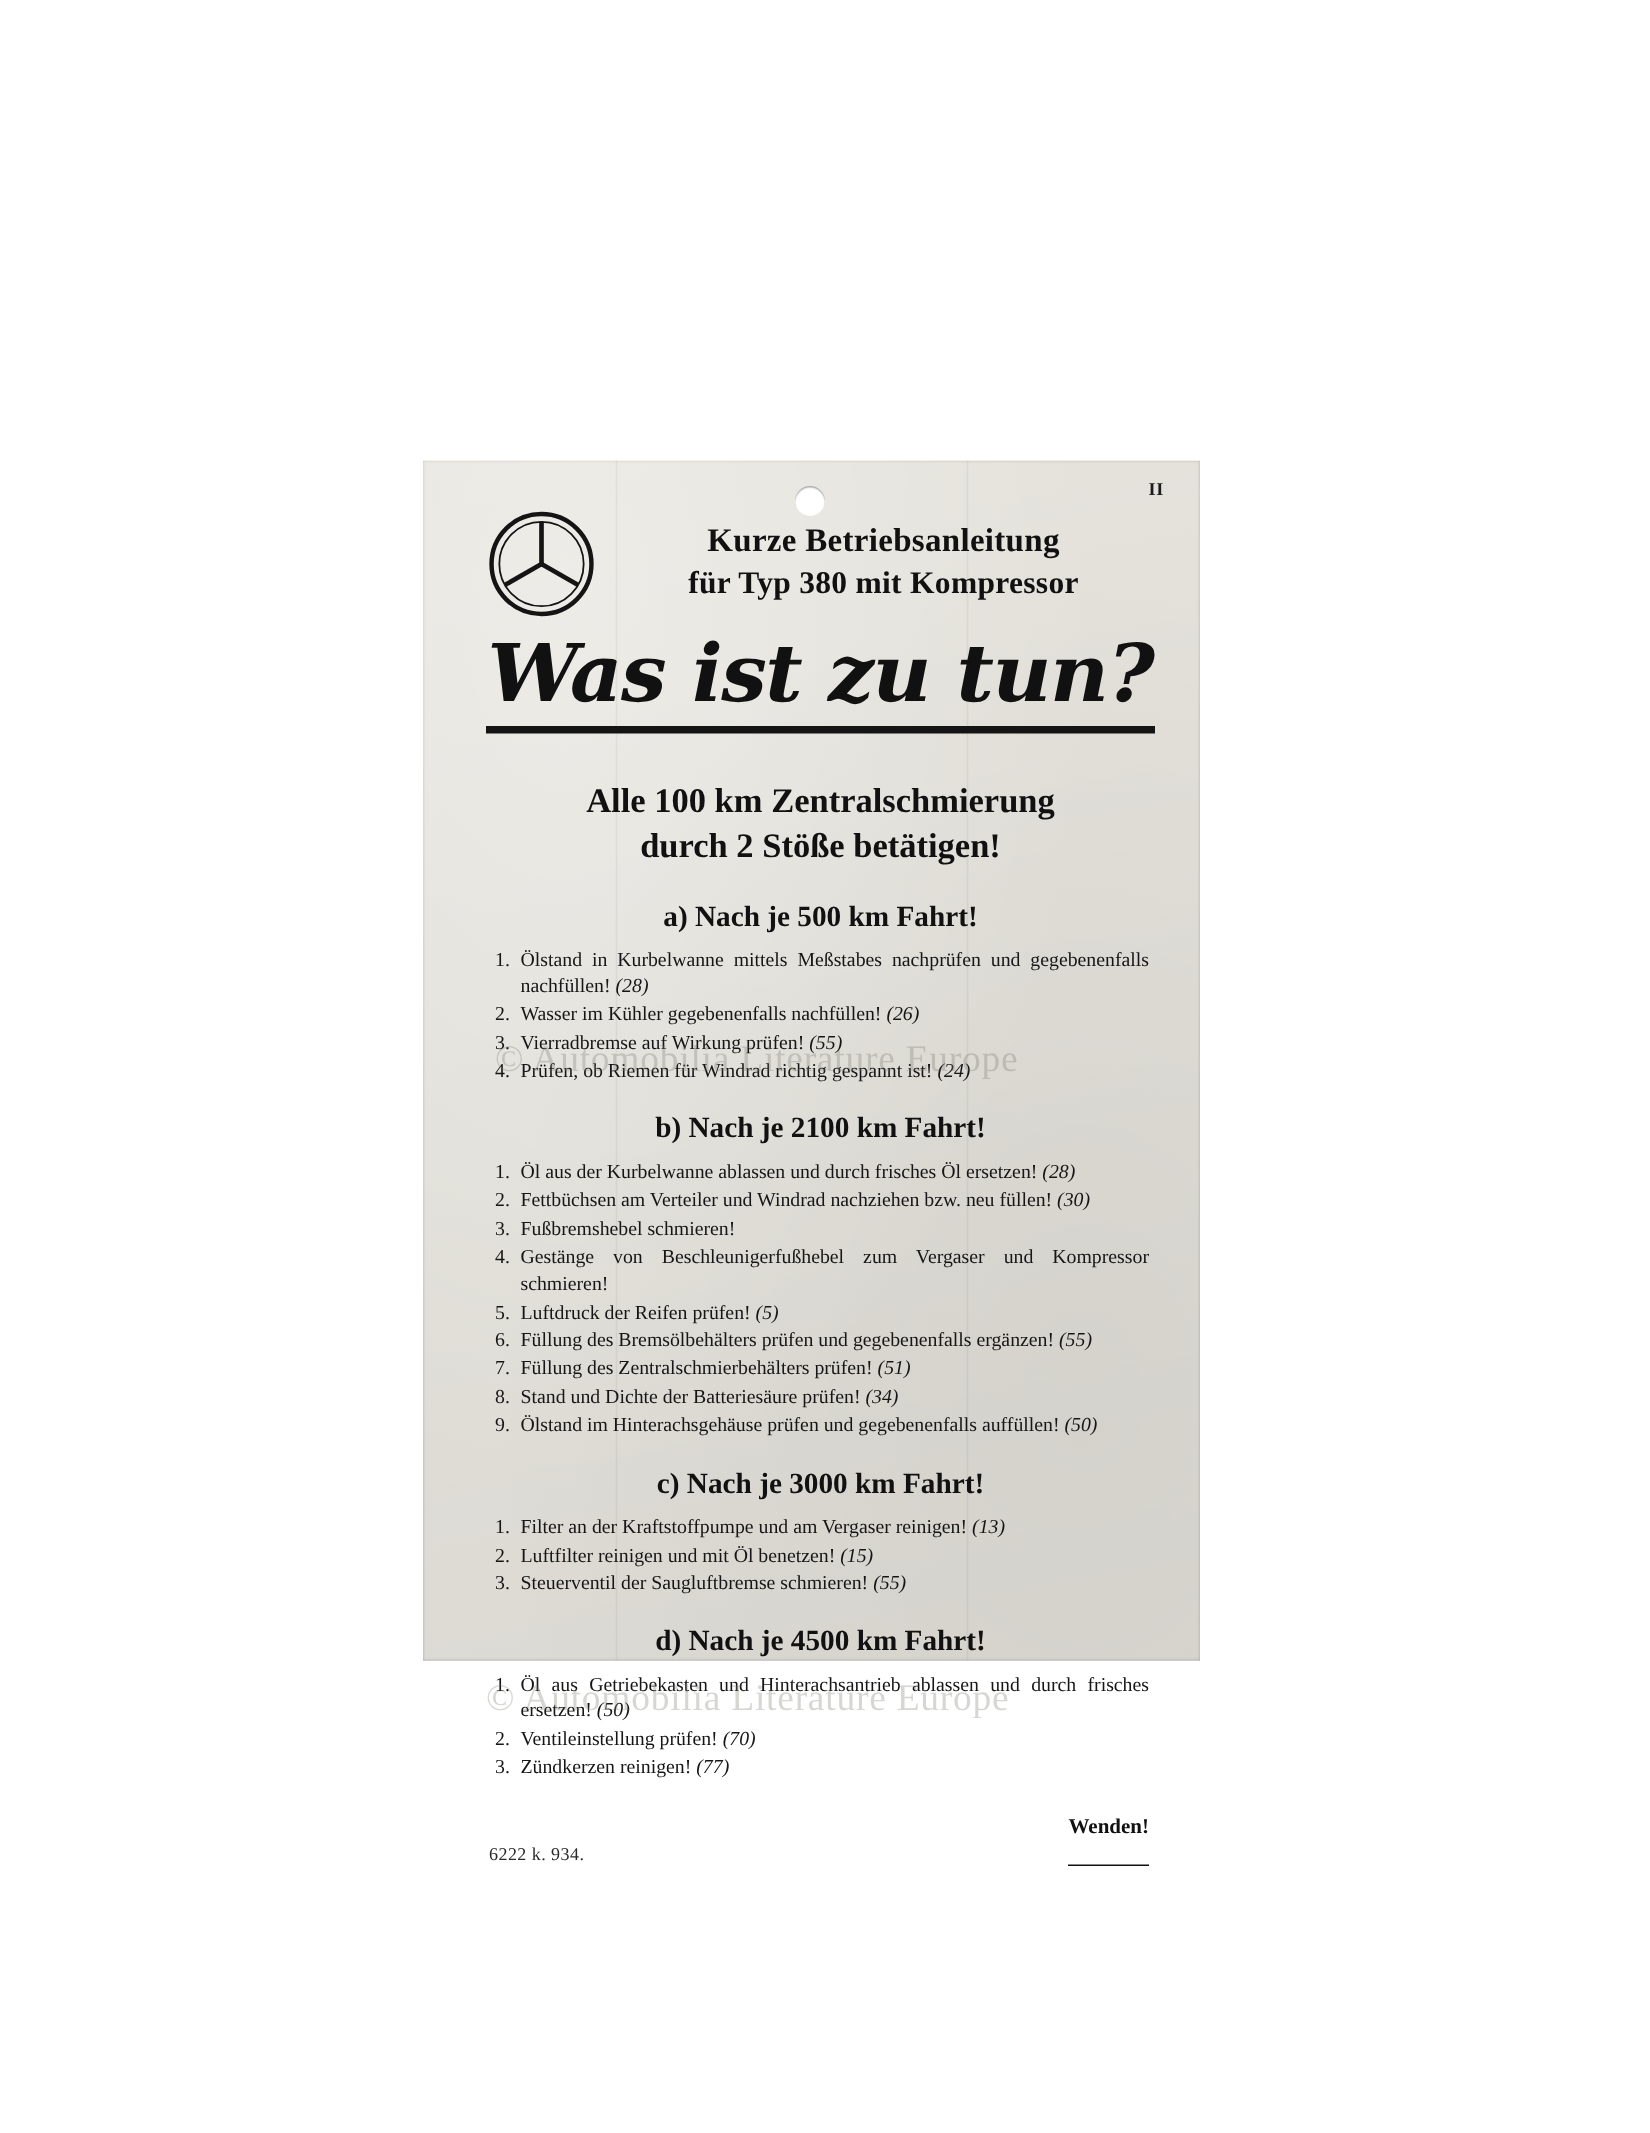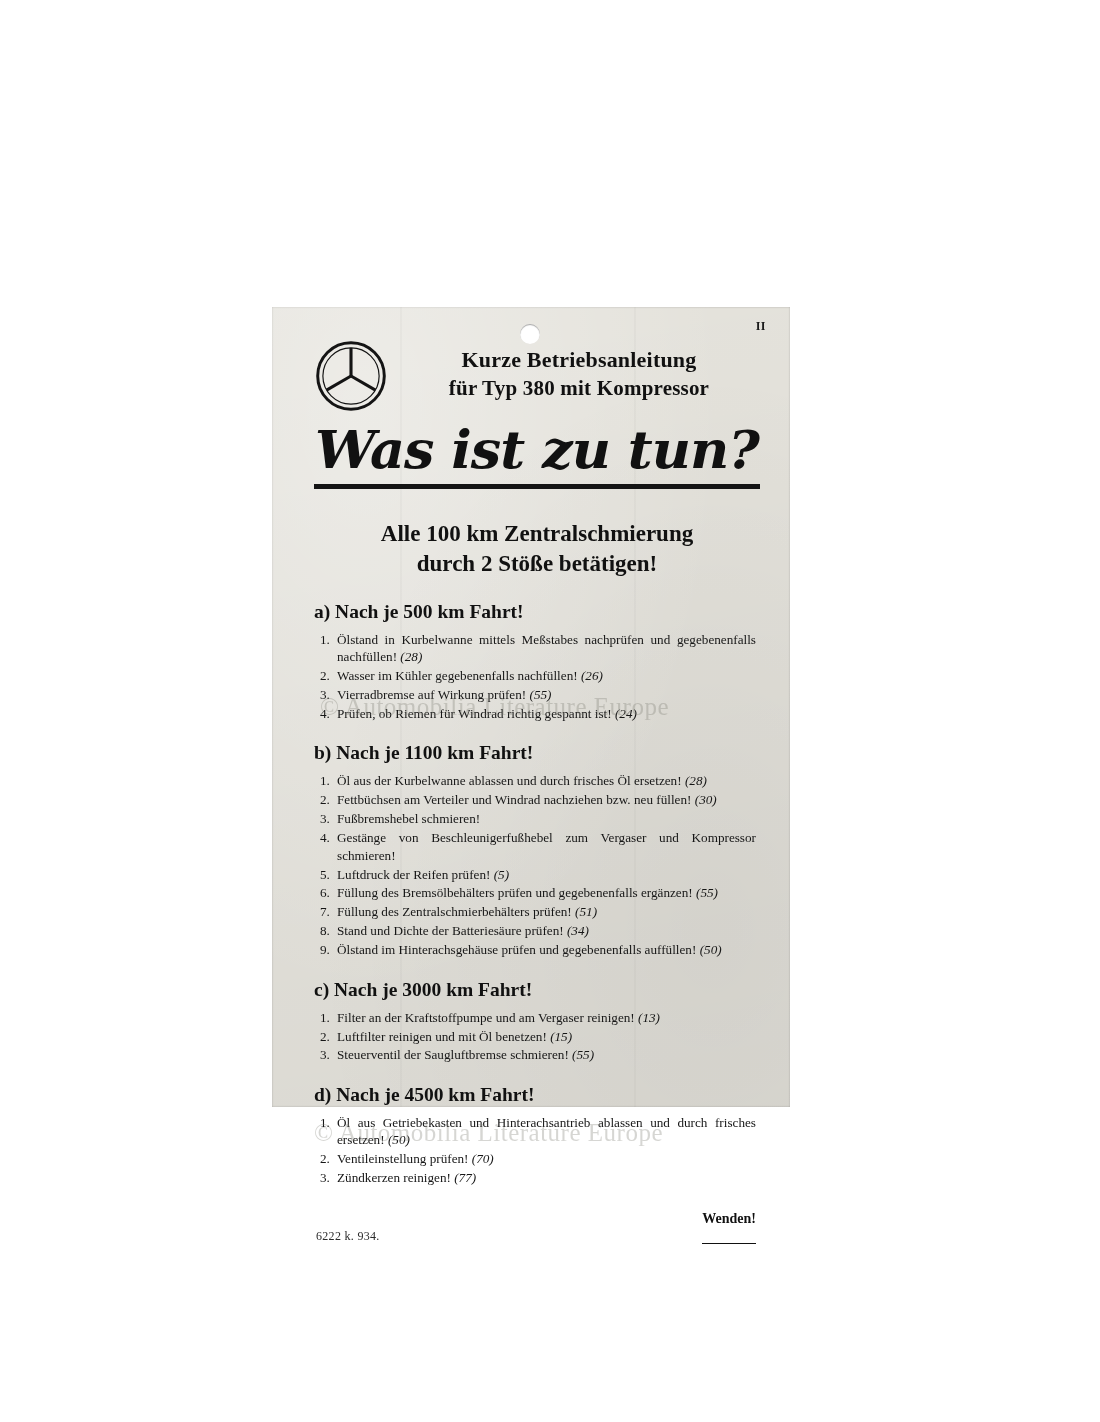--- a/index.html
+++ b/index.html
@@ -11,21 +11,21 @@
     width: 1100px;
     height: 1422px;
     position: relative;
     font-family: "Liberation Serif", serif;
     overflow: hidden;
   }
 
   
   #card {
     position: absolute;
-    left: 272px;
+    left: 282px;
     top: 307px;
     width: 518px;
     height: 800px;
     background: #e9e7e0;
     box-shadow: 0 0 2px rgba(0,0,0,.25) inset;
   }
   
   #card::after {
     content: "";
     position: absolute;
@@ -133,20 +133,21 @@
     text-align: center;
     font-family: "Liberation Serif", serif;
     font-weight: bold;
     font-size: 23px;
     line-height: 1.3;
     margin-top: 30px;
     color: #111;
   }
 
   .section-title {
+    text-align: center;
     font-family: "Liberation Serif", serif;
     font-weight: bold;
     font-size: 19.5px;
     margin-top: 22px;
     margin-bottom: 8px;
     color: #111;
   }
   .section-title.tight { margin-top: 20px; }
 
   ol.items {
@@ -262,21 +263,21 @@
     </div>
 
     <div id="sections">
         <div class="section-title">a) Nach je 500 km Fahrt!</div>
         <ol class="items">
           <li><span class="num">1.</span><span>Ölstand in Kurbelwanne mittels Meßstabes nachprüfen und gegebenenfalls nachfüllen!</span> <em>(28)</em></li>
           <li><span class="num">2.</span><span>Wasser im Kühler gegebenenfalls nachfüllen!</span> <em>(26)</em></li>
           <li><span class="num">3.</span><span>Vierradbremse auf Wirkung prüfen!</span> <em>(55)</em></li>
           <li><span class="num">4.</span><span>Prüfen, ob Riemen für Windrad richtig gespannt ist!</span> <em>(24)</em></li>
         </ol>
-        <div class="section-title tight">b) Nach je 1100 km Fahrt!</div>
+        <div class="section-title tight">b) Nach je 2100 km Fahrt!</div>
         <ol class="items">
           <li><span class="num">1.</span><span>Öl aus der Kurbelwanne ablassen und durch frisches Öl ersetzen!</span> <em>(28)</em></li>
           <li><span class="num">2.</span><span>Fettbüchsen am Verteiler und Windrad nachziehen bzw. neu füllen!</span> <em>(30)</em></li>
           <li><span class="num">3.</span><span>Fußbremshebel schmieren!</span></li>
           <li><span class="num">4.</span><span>Gestänge von Beschleunigerfußhebel zum Vergaser und Kompressor schmieren!</span></li>
           <li><span class="num">5.</span><span>Luftdruck der Reifen prüfen!</span> <em>(5)</em></li>
           <li><span class="num">6.</span><span>Füllung des Bremsölbehälters prüfen und gegebenenfalls ergänzen!</span> <em>(55)</em></li>
           <li><span class="num">7.</span><span>Füllung des Zentralschmierbehälters prüfen!</span> <em>(51)</em></li>
           <li><span class="num">8.</span><span>Stand und Dichte der Batteriesäure prüfen!</span> <em>(34)</em></li>
           <li><span class="num">9.</span><span>Ölstand im Hinterachsgehäuse prüfen und gegebenenfalls auffüllen!</span> <em>(50)</em></li>

